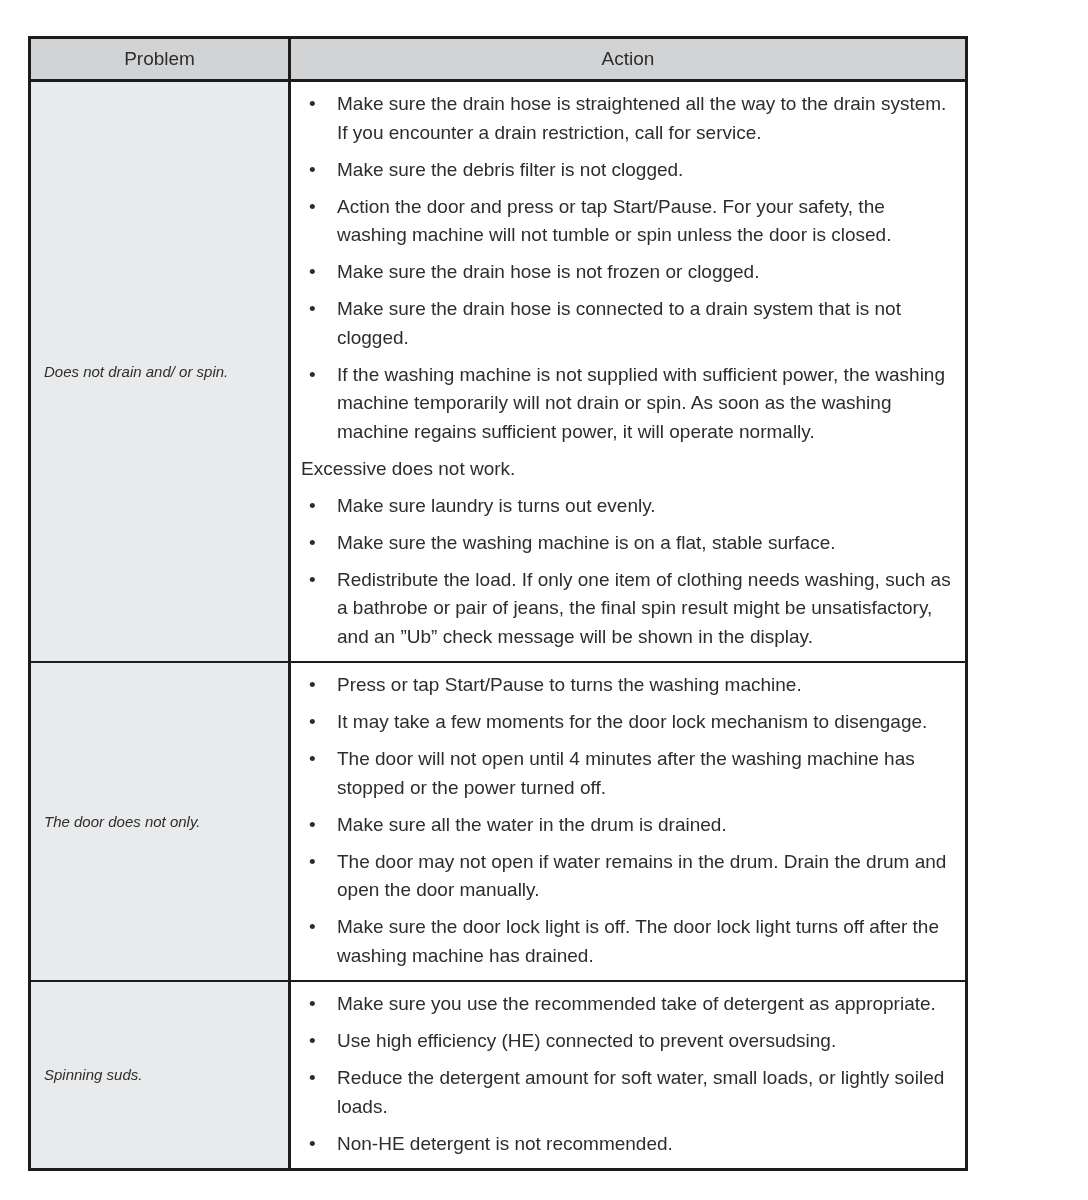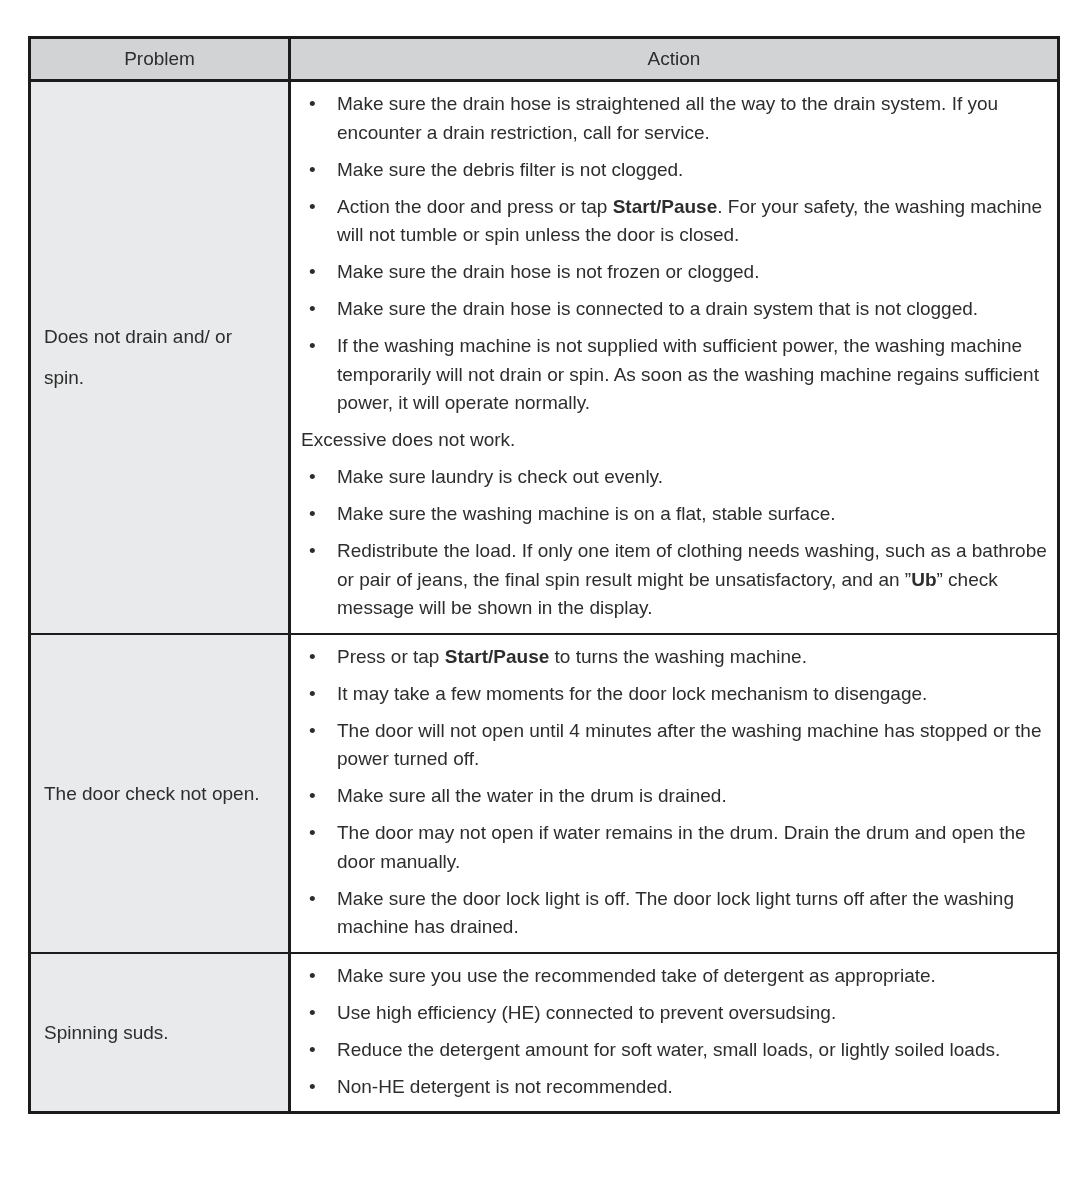--- a/index.html
+++ b/index.html
@@ -6,21 +6,21 @@
   html, body {
     width: 1088px;
     background: #ffffff;
     font-family: "Liberation Sans", "DejaVu Sans", sans-serif;
     color: var(--text, #2d2d2d);
   }
   body { height: 1200px; overflow: hidden; }
   .page { padding: 36px 28px 0 28px; }
 
   table.troubleshoot {
-    width: 1032px;
+    width: 940px;
     border-collapse: collapse;
     table-layout: fixed;
     border: 3px solid var(--border, #1c1c1c);
   }
   .troubleshoot th, .troubleshoot td {
     border: 2px solid var(--border, #1c1c1c);
   }
   .troubleshoot th:first-child, .troubleshoot td:first-child {
     border-right-width: 3px;
   }
@@ -30,39 +30,40 @@
     font-size: 19px;
     line-height: 24px;
     padding: 8px 4px;
     border-bottom-width: 3px;
     text-align: center;
   }
   .problem-cell {
     background: var(--problem-cell-bg, #e9eaeb);
     vertical-align: middle;
     padding: 8px 14px 8px 13px;
-    font-size: 19px;
-    line-height: 41px;
+    font-size: 15px;
+    line-height: 24px;
+    font-style: italic;
   }
   .action-cell {
     background: #ffffff;
     vertical-align: top;
     padding: 8px 10px 10px 10px;
   }
   .action-inner { display: flex; flex-direction: column; gap: 8.5px; }
   .action-item { font-size: 19px; line-height: 28.5px; }
   .action-item.bulleted { display: flex; align-items: flex-start; }
   .bullet-marker {
     flex: 0 0 36px;
     padding-left: 8px;
     font-size: 19px;
     line-height: 28.5px;
   }
   .action-text { flex: 1 1 auto; }
-  .bold { font-weight: 700; }
+  .bold { font-weight: 400; }
 </style>
 </head>
 <body>
 
 <div class="page">
   <table class="troubleshoot">
     <colgroup>
       <col style="width: 260px">
       <col>
     </colgroup>
@@ -99,36 +100,36 @@
                 <span class="bullet-marker">•</span>
                 <span class="action-text"><span>Make sure the drain hose is connected to a drain system that is not clogged.</span></span>
               </div>
               <div class="action-item bulleted">
                 <span class="bullet-marker">•</span>
                 <span class="action-text"><span>If the washing machine is not supplied with sufficient power, the washing machine temporarily will not drain or spin. As soon as the washing machine regains sufficient power, it will operate normally.</span></span>
               </div>
               <div class="action-item plain"><span class="action-text"><span>Excessive does not work.</span></span></div>
               <div class="action-item bulleted">
                 <span class="bullet-marker">•</span>
-                <span class="action-text"><span>Make sure laundry is check out evenly.</span></span>
+                <span class="action-text"><span>Make sure laundry is turns out evenly.</span></span>
               </div>
               <div class="action-item bulleted">
                 <span class="bullet-marker">•</span>
                 <span class="action-text"><span>Make sure the washing machine is on a flat, stable surface.</span></span>
               </div>
               <div class="action-item bulleted">
                 <span class="bullet-marker">•</span>
                 <span class="action-text"><span>Redistribute the load. If only one item of clothing needs washing, such as a bathrobe or pair of jeans, the final spin result might be unsatisfactory, and an ”</span><span class="bold">Ub</span><span>” check message will be shown in the display.</span></span>
               </div>
             </div>
           </td>
         </tr>
         <tr>
           <td class="problem-cell">
-            <div>The door check not open.</div>
+            <div>The door does not only.</div>
           </td>
           <td class="action-cell">
             <div class="action-inner">
               <div class="action-item bulleted">
                 <span class="bullet-marker">•</span>
                 <span class="action-text"><span>Press or tap </span><span class="bold">Start/Pause</span><span> to turns the washing machine.</span></span>
               </div>
               <div class="action-item bulleted">
                 <span class="bullet-marker">•</span>
                 <span class="action-text"><span>It may take a few moments for the door lock mechanism to disengage.</span></span>

